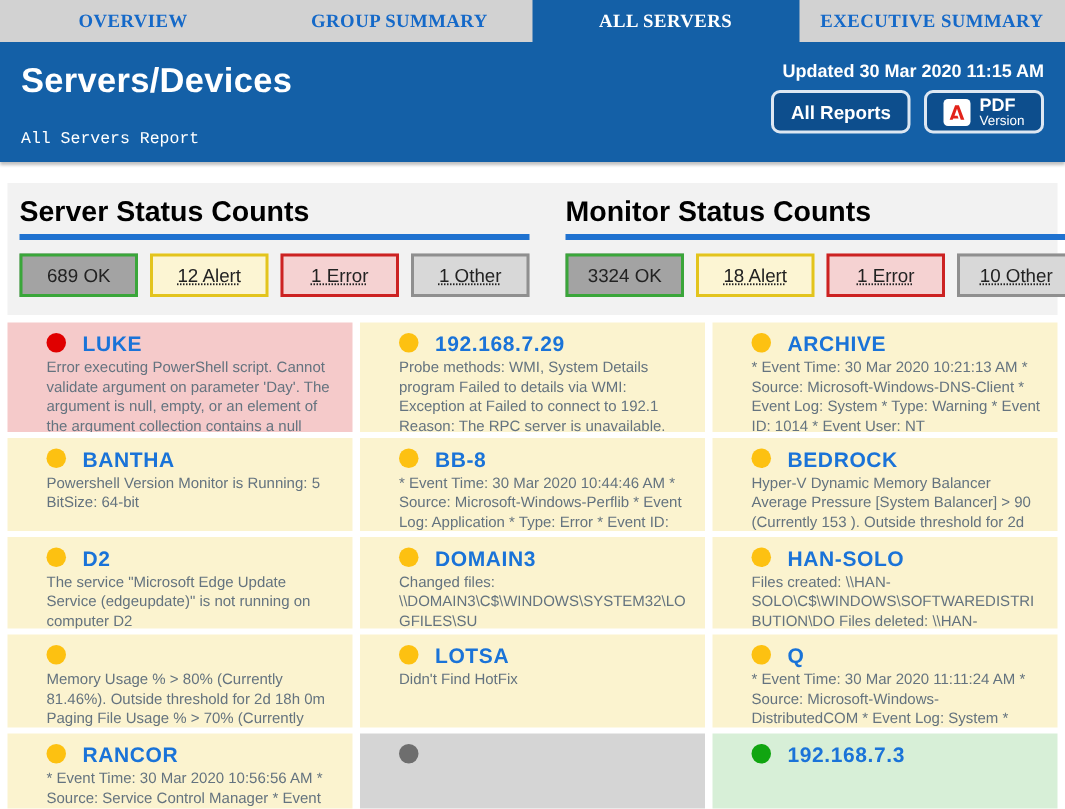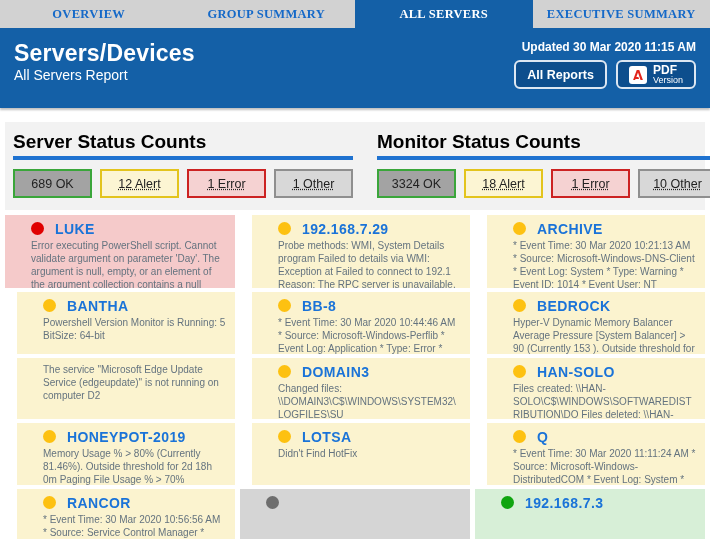--- a/index.html
+++ b/index.html
@@ -9,21 +9,21 @@
   
   .tabbar { display:flex; height:28px; background:#d2d2d2;font-family:Liberation Serif, serif; }
   .tab { flex:1; display:flex; align-items:center; justify-content:center;
     font-size:12.5px; font-weight:bold; color:#1569c8; letter-spacing:.3px; cursor:pointer; }
   .tab.active { background:#1460a7; color:#fff; }
 
   
   .hdr { height:80px; background:#1460a7; display:flex; justify-content:space-between;
     padding:12px 14px 0 14px; box-shadow:0 2px 2px rgba(0,0,0,.25); position:relative; }
   .hdr h1 { color:#fff; font-size:23px; font-weight:bold; letter-spacing:.2px; }
-  .hdr .sub { color:#fff; font-size:14px; margin-top:0; }
+  .hdr .sub { color:#fff; font-size:11px; margin-top:20px;font-family:Liberation Mono, monospace; }
   .hdr-right { text-align:right; }
   .updated { color:#fff; font-size:12px; font-weight:bold; margin-bottom:6px; }
   .hdr-buttons { display:flex; gap:9px; justify-content:flex-end;padding-left:20px; }
   .hbtn { display:flex; align-items:center; justify-content:center; gap:6px;
     background:#0d4e8d; border:2px solid #dde7f2; border-radius:6px; color:#fff;
     font-family:"Liberation Sans",sans-serif; font-size:12.5px; font-weight:bold;
     height:29px; padding:0 11px; cursor:pointer; }
   .pdf-icon { width:18px; height:18px; background:#fff; border-radius:3px;
     display:flex; align-items:center; justify-content:center; }
   .pdf-text { display:flex; flex-direction:column; line-height:1; text-align:left; }
@@ -43,21 +43,21 @@
   .count-box.alert { border-color:#e3c41d; background:#fcf5d3; }
   .count-box.error { border-color:#cc2222; background:#f5d2d2; }
   .count-box.other { border-color:#8f8f8f; background:#d8d8d8; }
   .count-box.alert span, .count-box.error span, .count-box.other span
     { text-decoration:underline; text-decoration-style:dotted; }
 
   
   .grid { margin:5px 5px 0 5px; display:grid; grid-template-columns:repeat(3,1fr);
     grid-template-rows:73px 62px 61px 62px 70px; gap:4px 5px; }
   .card { overflow:hidden; padding:5px 9px 0 26px; cursor:pointer; }
-  .card.warn { background:#fbf3cf;margin-left:12px; }
+  .card.warn { background:#fbf3cf; }
   .card.err  { background:#f5caca; }
   .card.gray { background:#d5d5d5; }
   .card.ok   { background:#d7efd7; }
   .card-head { display:flex; align-items:center; gap:11px; height:17px; margin-bottom:2px; }
   .dot { width:13px; height:13px; border-radius:50%; flex:none; }
   .dot.red    { background:#e00000; }
   .dot.yellow { background:#fdc111; }
   .dot.grey   { background:#6e6e6e; }
   .dot.green  { background:#10a510; }
   .srv { color:#1a73d8; font-weight:bold; font-size:14px; letter-spacing:.4px; }
@@ -175,41 +175,44 @@
   </section>
   <section class="card warn">
     <div class="card-head">
       <span class="dot yellow"></span>
       <span class="srv">BEDROCK</span>
     </div>
     <p class="msg">Hyper-V Dynamic Memory Balancer Average Pressure [System Balancer] &gt; 90 (Currently 153 ). Outside threshold for 2d 18h 25m</p>
   </section>
 
   <section class="card warn">
+    <div class="card-head">
+      <span class="dot yellow"></span>
+      <span class="srv">D2</span>
+    </div>
     <p class="msg">The service "Microsoft Edge Update Service (edgeupdate)" is not running on computer D2</p>
   </section>
   <section class="card warn">
     <div class="card-head">
       <span class="dot yellow"></span>
       <span class="srv">DOMAIN3</span>
     </div>
     <p class="msg">Changed files: \\DOMAIN3\C$\WINDOWS\SYSTEM32\LOGFILES\SU</p>
   </section>
   <section class="card warn">
     <div class="card-head">
       <span class="dot yellow"></span>
       <span class="srv">HAN-SOLO</span>
     </div>
     <p class="msg">Files created: \\HAN-SOLO\C$\WINDOWS\SOFTWAREDISTRIBUTION\DO Files deleted: \\HAN-SOLO\C$\WINDOWS\SOFTWAREDISTRIBUTION\DO</p>
   </section>
 
   <section class="card warn">
     <div class="card-head">
       <span class="dot yellow"></span>
-      <span class="srv">HONEYPOT-2019</span>
     </div>
     <p class="msg">Memory Usage % &gt; 80% (Currently 81.46%). Outside threshold for 2d 18h 0m Paging File Usage % &gt; 70% (Currently 83.36%). Outside threshold for 2d 18h 25m CPU: 0% LogicalDisk(_Total)\% Disk Time: 0.4346%</p>
   </section>
   <section class="card warn">
     <div class="card-head">
       <span class="dot yellow"></span>
       <span class="srv">LOTSA</span>
     </div>
     <p class="msg">Didn't Find HotFix</p>
   </section>

